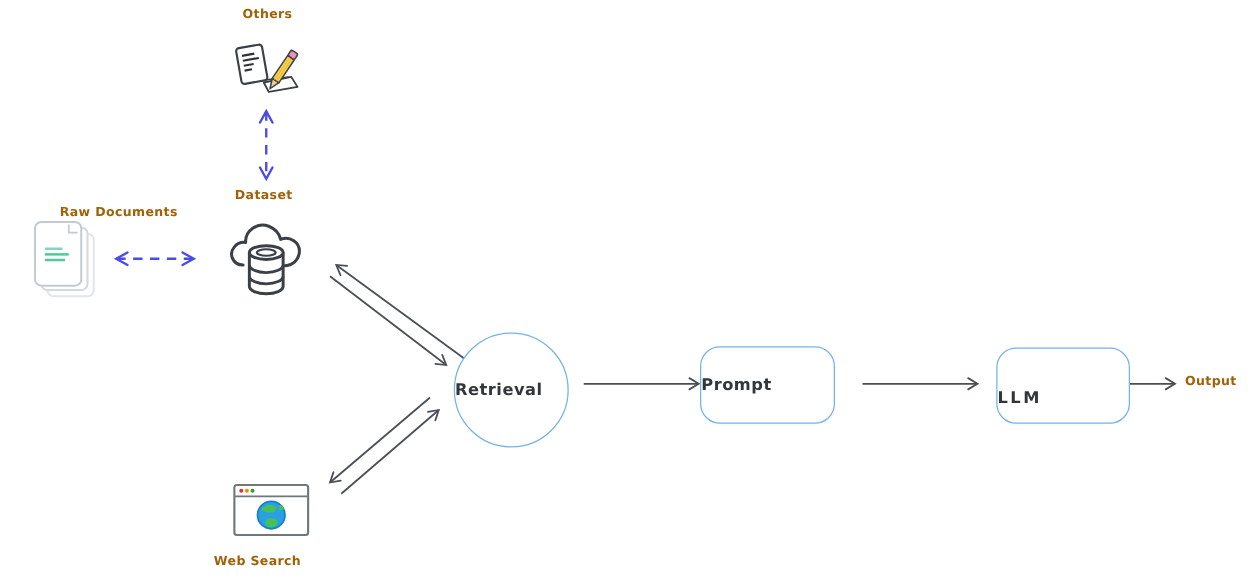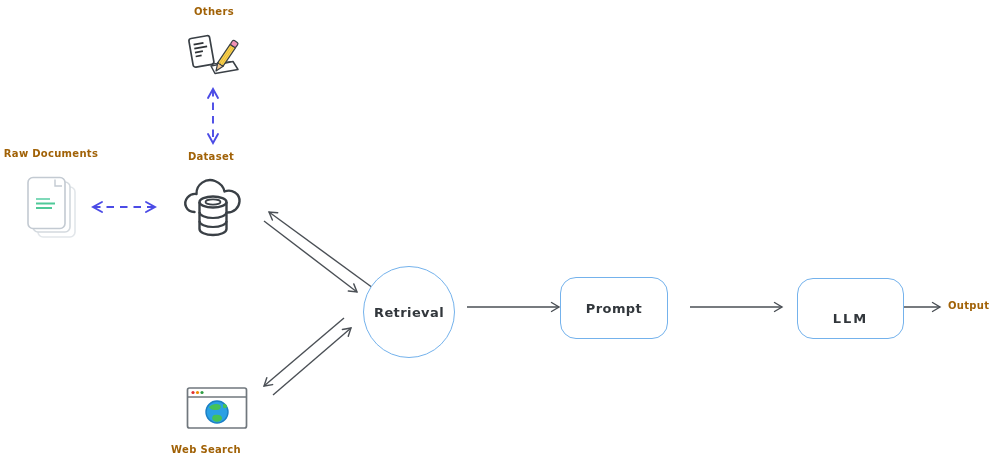--- a/index.html
+++ b/index.html
@@ -7,21 +7,21 @@
     position:relative;width:1001px;height:464px;background:#ffffff;overflow:hidden;
     font-family:"DejaVu Sans",sans-serif;color:#32373c;
   }
   .arrow-layer{position:absolute;left:0;top:0;}
   .node-label{
     position:absolute;font-size:10px;font-weight:700;letter-spacing:.3px;
     text-align:center;color:#a16207;white-space:nowrap;
   }
   .icon{position:absolute;}
   .shape{
-    position:absolute;display:flex;align-items:center;justify-content:center;
+    position:absolute;display:flex;align-items:center;justify-content:flex-start;
     border:1.6px solid #74b2ec;background:#ffffff;
     font-size:13px;font-weight:600;letter-spacing:.4px;color:#32373c;
   }
   .shape.circle{border-radius:50%;}
   .shape.rounded{border-radius:16px;}
   .llm-spacing{letter-spacing:2px;margin-top:20px;}
 </style>
 </head>
 <body>
 
@@ -49,21 +49,21 @@
 
     <line x1="903" y1="307" x2="940" y2="307" stroke="#4a4f55" stroke-width="1.4" marker-end="url(#headGray)"></line>
 
     <line x1="213" y1="89" x2="213" y2="143" stroke="#4b4be6" stroke-width="1.9" stroke-dasharray="7.5 6" marker-start="url(#headBlue)" marker-end="url(#headBlue)"></line>
 
     <line x1="93" y1="207" x2="155" y2="207" stroke="#4b4be6" stroke-width="1.9" stroke-dasharray="7.5 6" marker-start="url(#headBlue)" marker-end="url(#headBlue)"></line>
   </svg>
 
   <div class="node-label" style="left:174px;top:6px;width:80px;">Others</div>
 
-  <div class="node-label" style="left:1px;top:148px;width:100px;">Raw Documents</div>
+  <div class="node-label" style="left:1px;top:165px;width:100px;padding-left:44px;">Raw Documents</div>
 
   <div class="node-label" style="left:171px;top:151px;width:80px;">Dataset</div>
 
   <div class="node-label" style="left:156px;top:444px;width:100px;">Web Search</div>
 
   <div class="node-label" style="left:948px;top:300px;width:56px;text-align:left;">Output</div>
 
   <svg class="icon" style="left:185px;top:27px;" width="58" height="50" viewBox="0 0 58 50">
     <g transform="rotate(-10 16 25)">
       <rect x="6" y="10" width="21" height="29" rx="2.5" fill="#ffffff" stroke="#3a4046" stroke-width="1.7"></rect>

